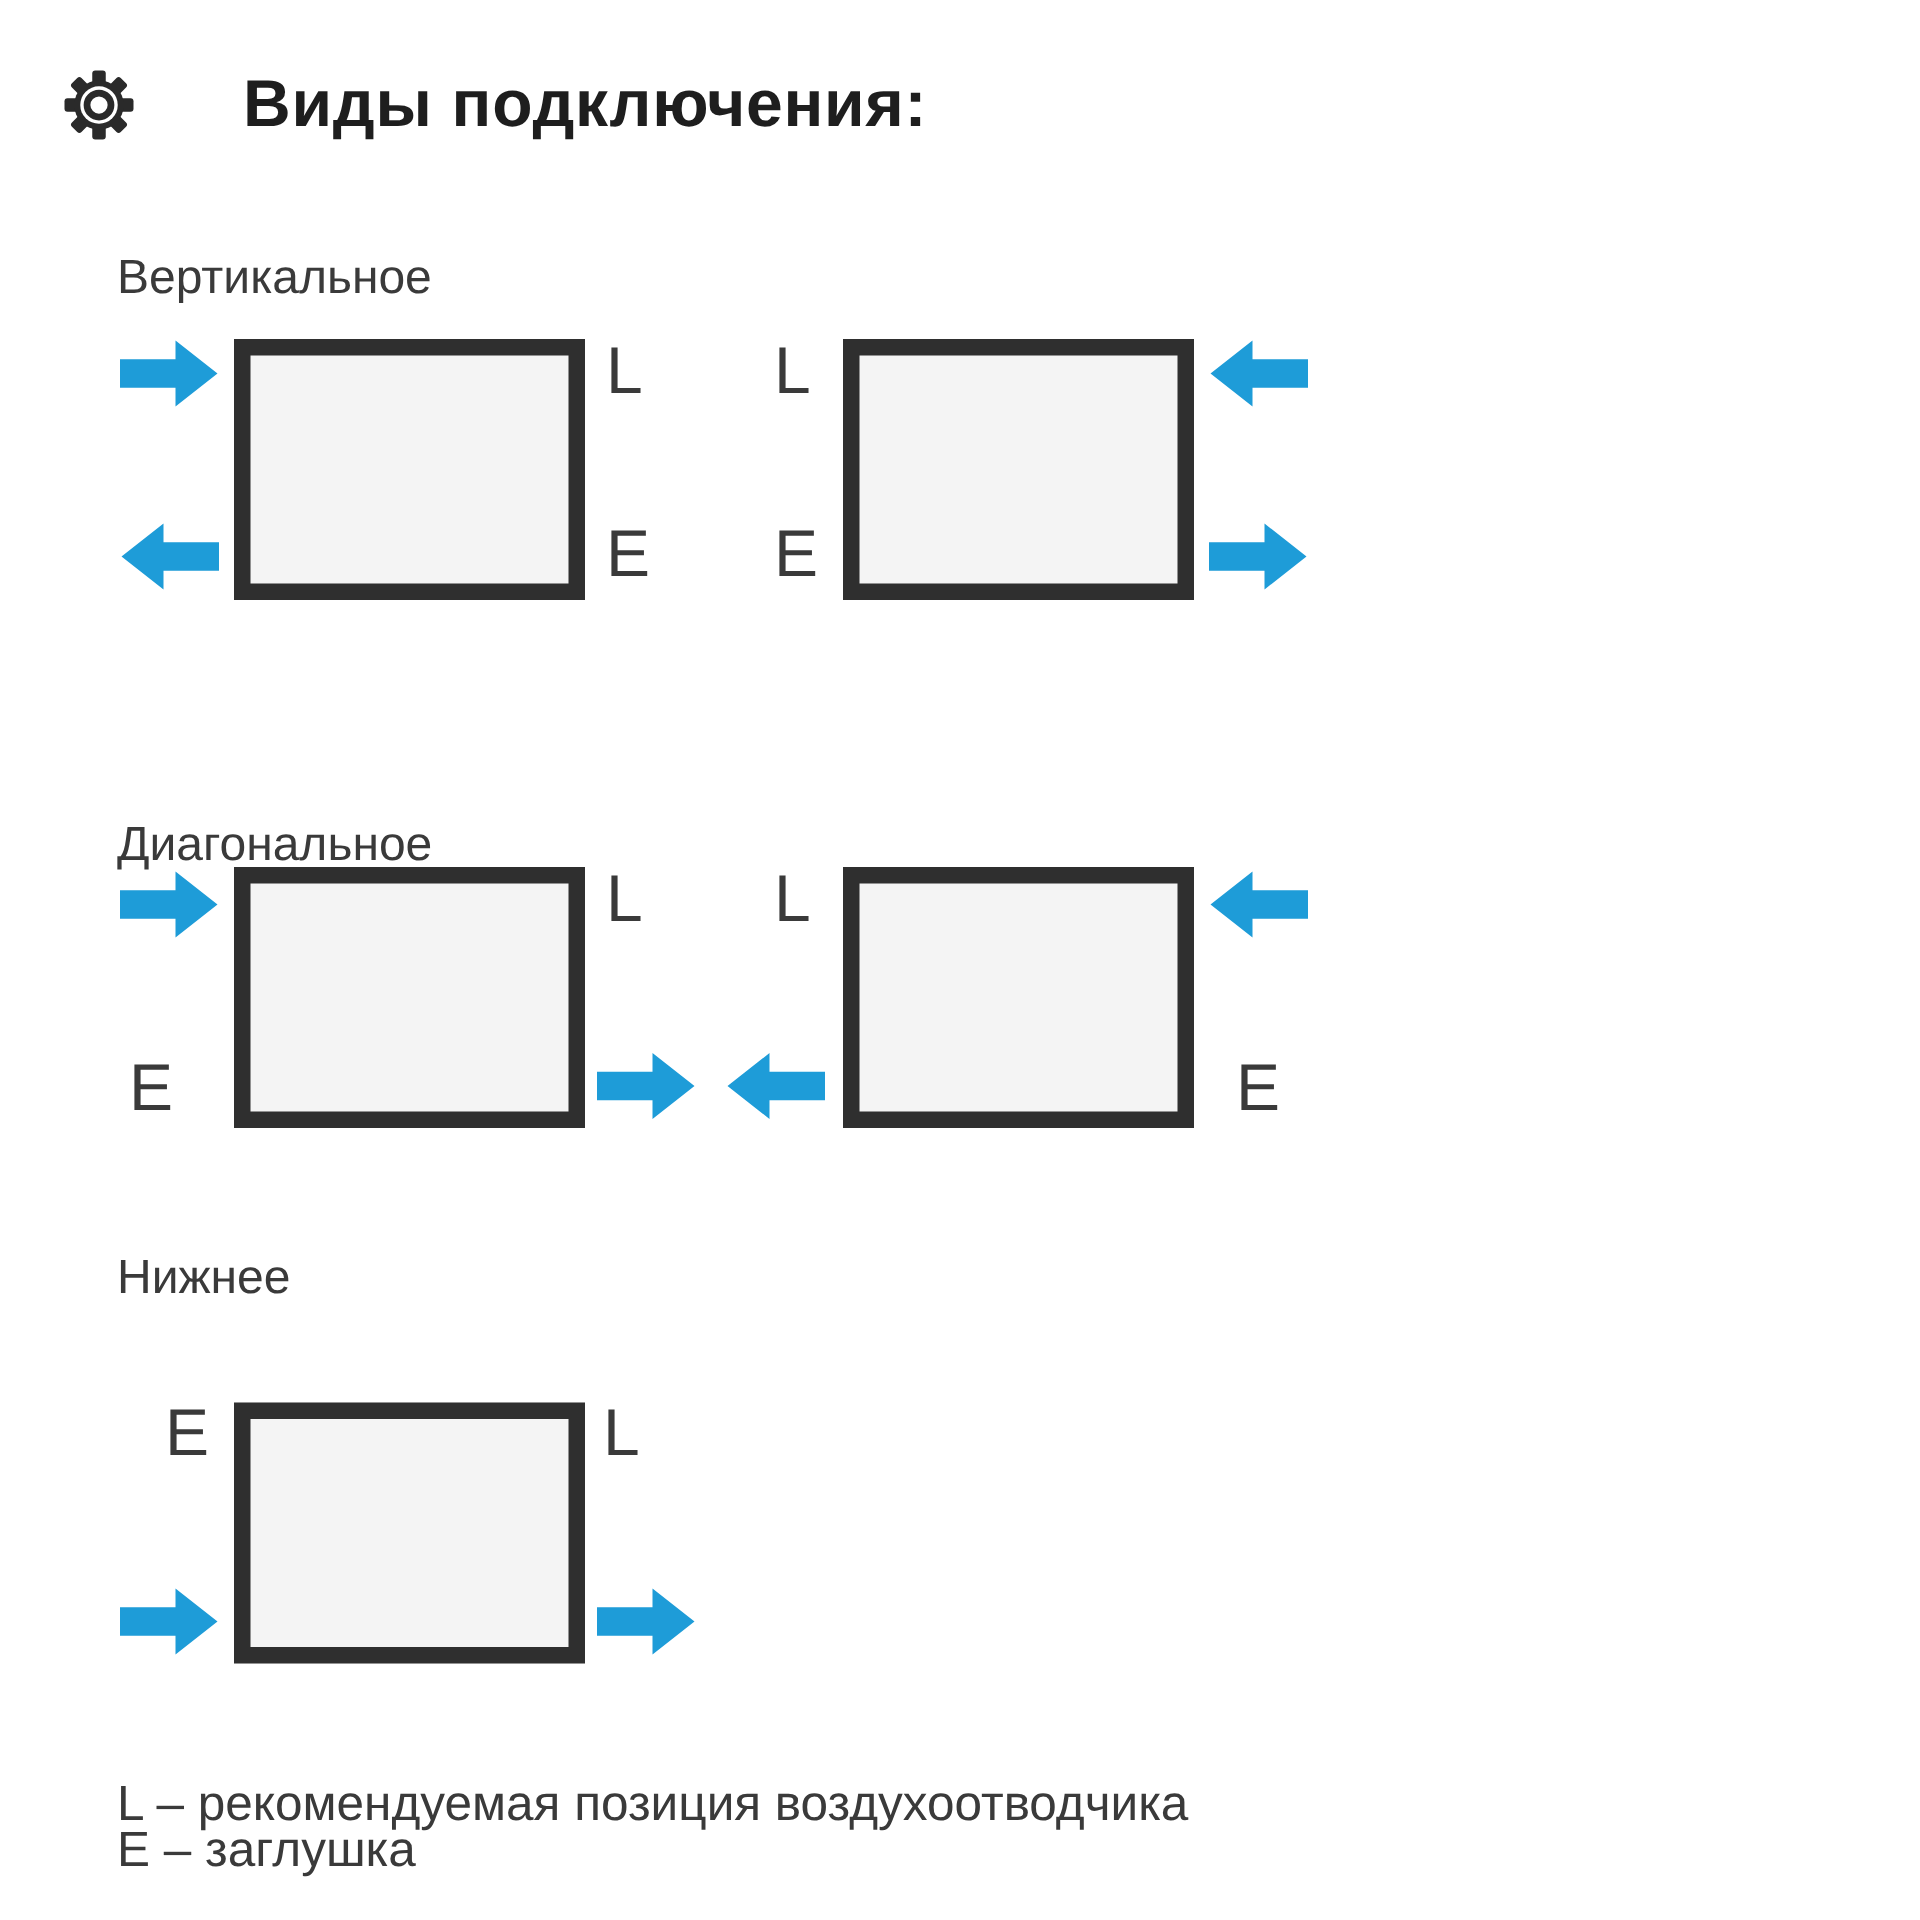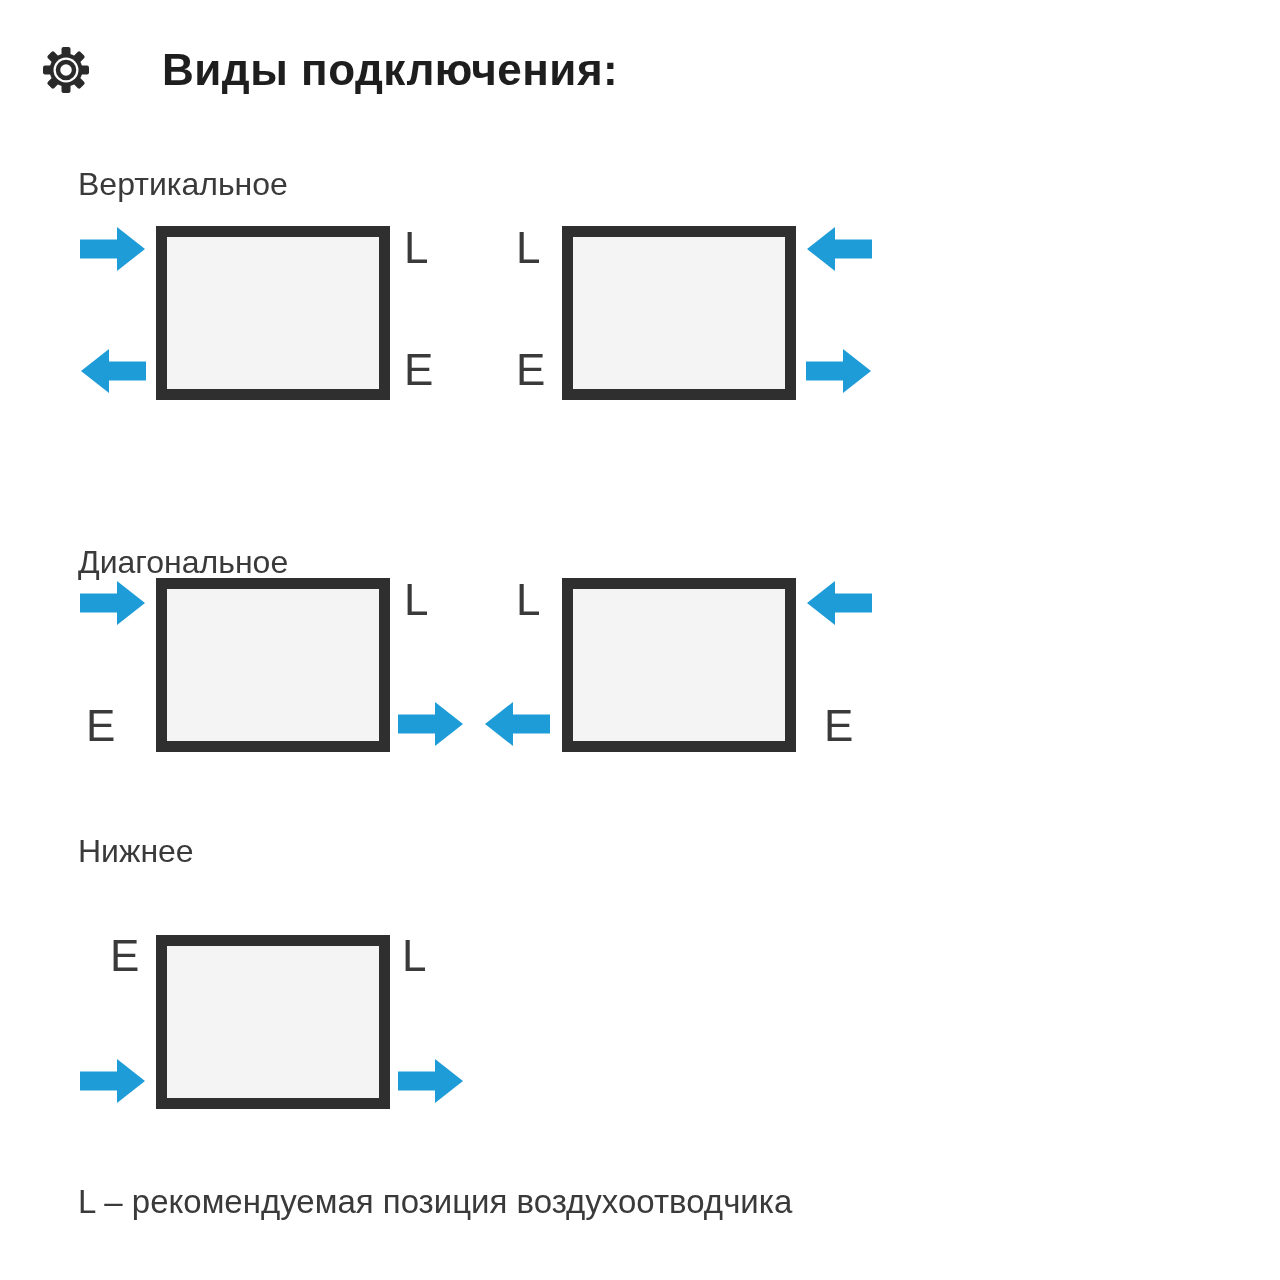--- a/index.html
+++ b/index.html
@@ -133,15 +133,16 @@
   <span class="lbl" style="left:402px; top:930px;">L</span>
   <svg class="arrow" style="left:80px; top:1058px;" viewBox="0 0 66 46">
       <path d="M0 13.5 H37 V1 L65 23 L37 45 V32.5 H0 Z"></path>
     </svg>
   <svg class="arrow" style="left:398px; top:1058px;" viewBox="0 0 66 46">
       <path d="M0 13.5 H37 V1 L65 23 L37 45 V32.5 H0 Z"></path>
     </svg>
 
   <div class="legend">
     <div>L – рекомендуемая позиция воздухоотводчика</div>
+    <div>E – заглушка</div>
   </div>
 
 </div>
 
 </body></html>

